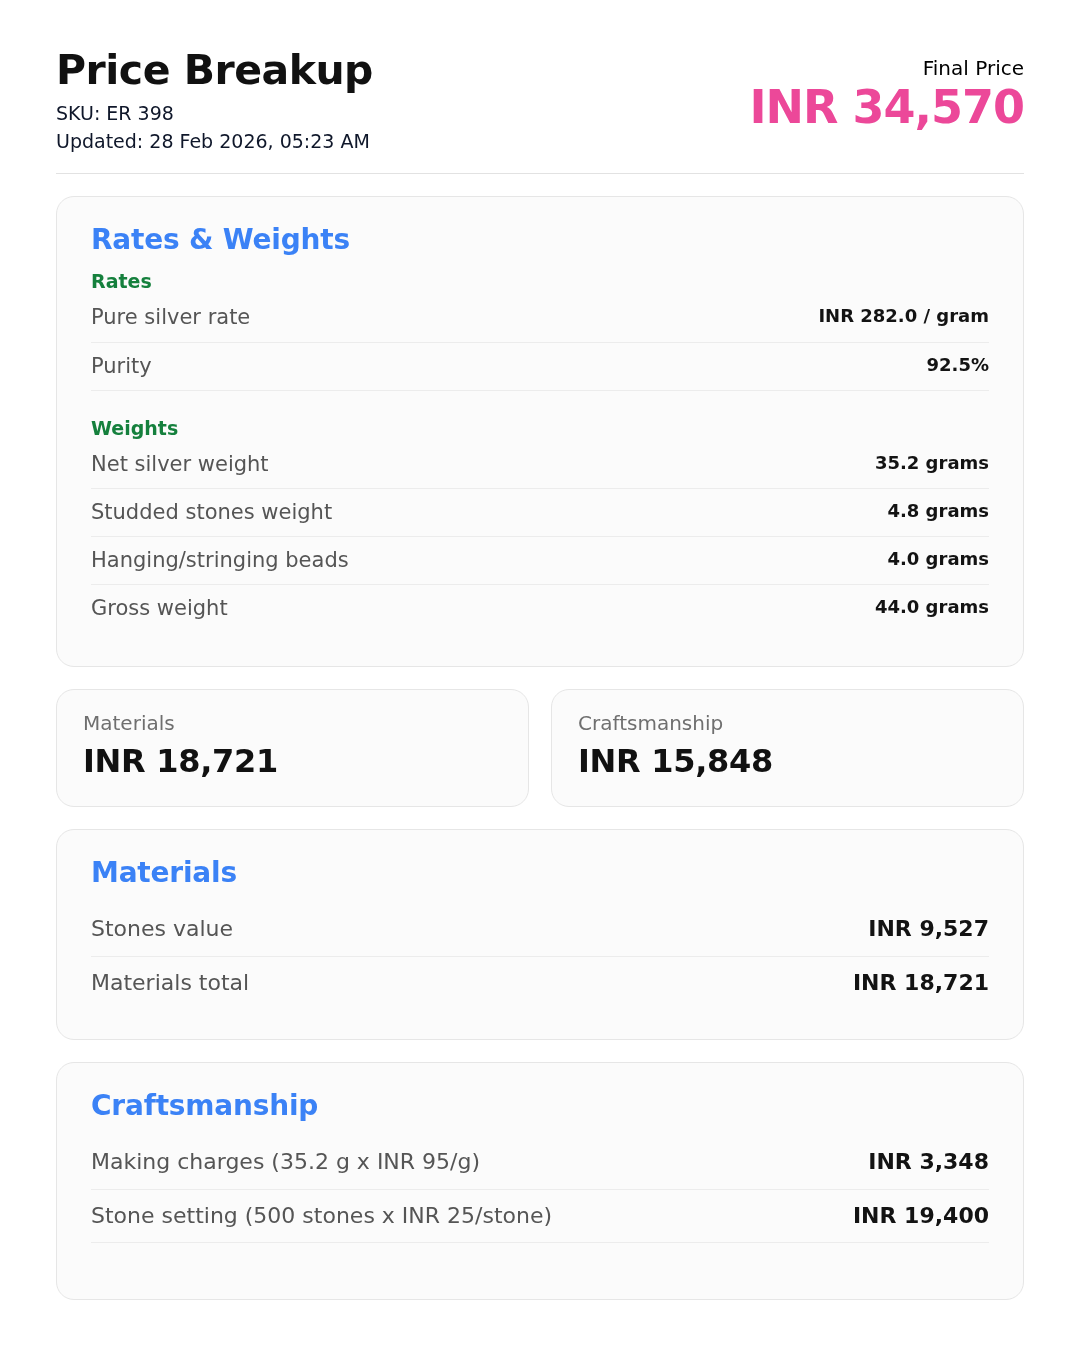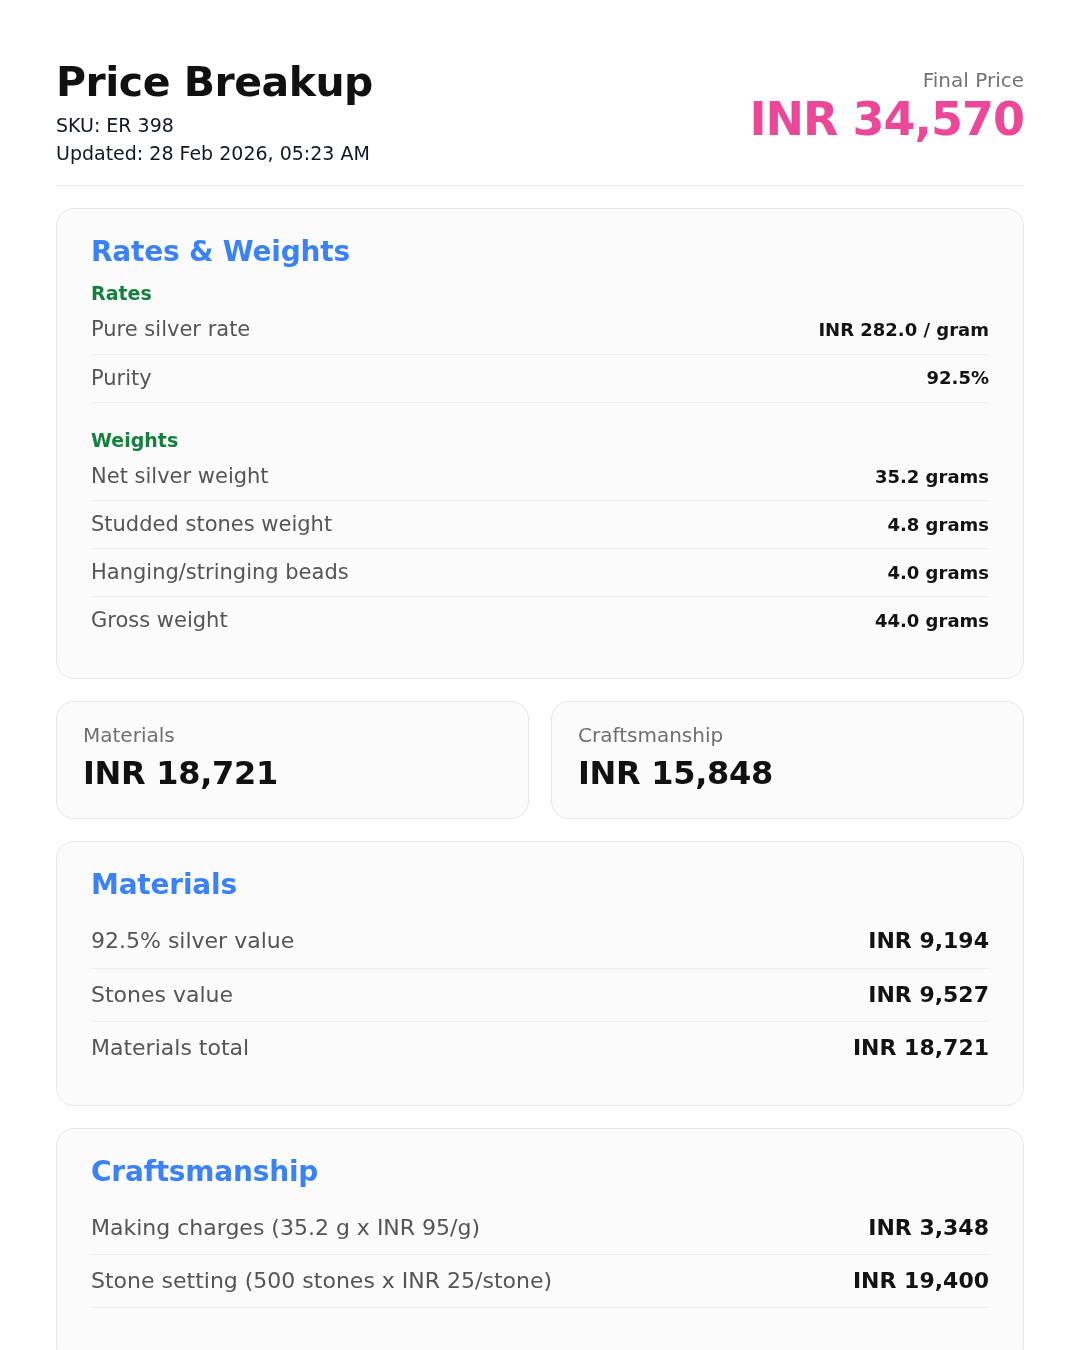--- a/index.html
+++ b/index.html
@@ -11,21 +11,21 @@
     height: 1350px;
     background: #ffffff;
     font-family: "DejaVu Sans", sans-serif;
     color: #1a1a1a;
     -webkit-font-smoothing: antialiased;
   }
   .page {
     width: 1080px;
     height: 1350px;
     box-sizing: border-box;
-    padding: 58px 56px 0 56px;
+    padding: 46px 56px 0 56px;
     position: relative;
     border-radius: 32px;
   }
 
   
   .header {
     display: flex;
     align-items: flex-start;
     justify-content: space-between;
     padding-bottom: 18px;
@@ -46,21 +46,21 @@
     font-size: 19px;
     color: #0f172a;
     line-height: 1.45;
   }
   .header-right {
     text-align: right;
     padding-top: 12px;
   }
   .final-price-label {
     font-size: 20px;
-    color: #737373;
+    color: #000000;
     line-height: 1;
     margin-bottom: 6px;
   }
   .final-price-value {
     font-size: 46px;
     font-weight: bold;
     letter-spacing: -1px;
     line-height: 1.04;
     color: #ec4899;
   }
@@ -90,21 +90,21 @@
     color: #15803d;
     margin-top: 6px;
     margin-bottom: 2px;
   }
   .group-label.second {
     margin-top: 26px;
   }
 
   .row {
     display: flex;
-    align-items: center;
+    align-items: flex-start;
     justify-content: space-between;
     padding: 11px 0 11px 0;
     border-bottom: 1px solid #ececec;
     gap: 14px;
   }
   .row:last-child {
     border-bottom: none;
   }
   .row-label {
     font-size: 21px;
@@ -221,24 +221,20 @@
     </div>
     <div class="tile">
       <div class="tile-label">Craftsmanship</div>
       <div class="tile-value">INR 15,848</div>
     </div>
   </div>
 
   <div class="card section-card">
     <div class="card-title">Materials</div>
     <div class="row">
-      <div class="row-label">92.5% silver value</div>
-      <div class="row-value">INR 9,194</div>
-    </div>
-    <div class="row">
       <div class="row-label">Stones value</div>
       <div class="row-value">INR 9,527</div>
     </div>
     <div class="row">
       <div class="row-label">Materials total</div>
       <div class="row-value">INR 18,721</div>
     </div>
   </div>
 
   <div class="card section-card">

